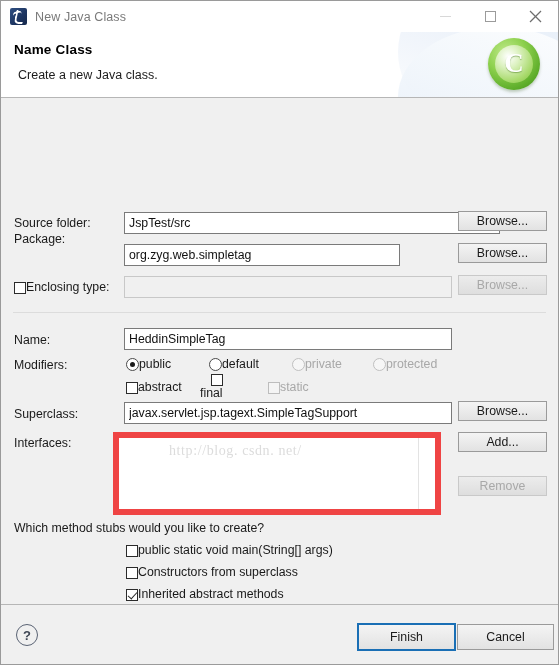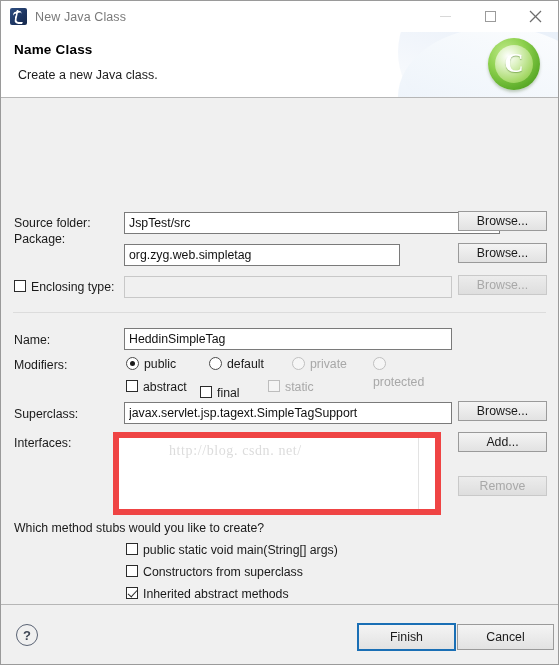--- a/index.html
+++ b/index.html
@@ -271,22 +271,21 @@
     left: 3px;
     top: 3px;
     width: 5px;
     height: 5px;
     border-radius: 50%;
     background: #1a1a1a;
   }
   .opt {
     position: absolute;
     display: flex;
-    align-items: flex-start;
-    gap: 5px;
+    align-items: flex-end;
     font-size: 12.3px;
     color: #1a1a1a;
     white-space: nowrap;
   }
   .opt.disabled { color: #a8a8a8; }
 
   
   .listbox {
     position: absolute;
     left: 112px;
@@ -443,30 +442,30 @@
       <span>public</span>
     </div>
     <div class="opt" style="left:208px; top:259px;">
       <span class="radio"></span>
       <span>default</span>
     </div>
     <div class="opt disabled" style="left:291px; top:259px;">
       <span class="radio disabled"></span>
       <span>private</span>
     </div>
-    <div class="opt disabled" style="left:372px; top:259px;flex-direction:column;">
+    <div class="opt disabled" style="left:372px; top:259px;">
       <span class="radio disabled"></span>
       <span>protected</span>
     </div>
 
     <div class="opt" style="left:125px; top:282px;">
       <span class="cbox"></span>
       <span>abstract</span>
     </div>
-    <div class="opt" style="left:199px; top:288px;">
+    <div class="opt" style="left:199px; top:276px;flex-direction:column;">
       <span class="cbox"></span>
       <span>final</span>
     </div>
     <div class="opt disabled" style="left:267px; top:282px;">
       <span class="cbox disabled"></span>
       <span>static</span>
     </div>
 
     <div class="label" style="top:309px;">Superclass:</div>
     <input class="field" style="top: 304px; width: 328px;" value="javax.servlet.jsp.tagext.SimpleTagSupport">

